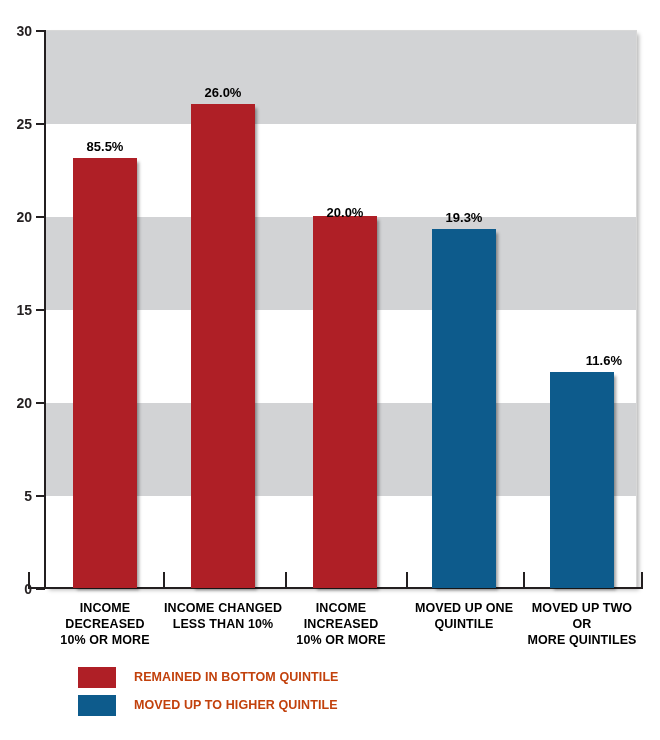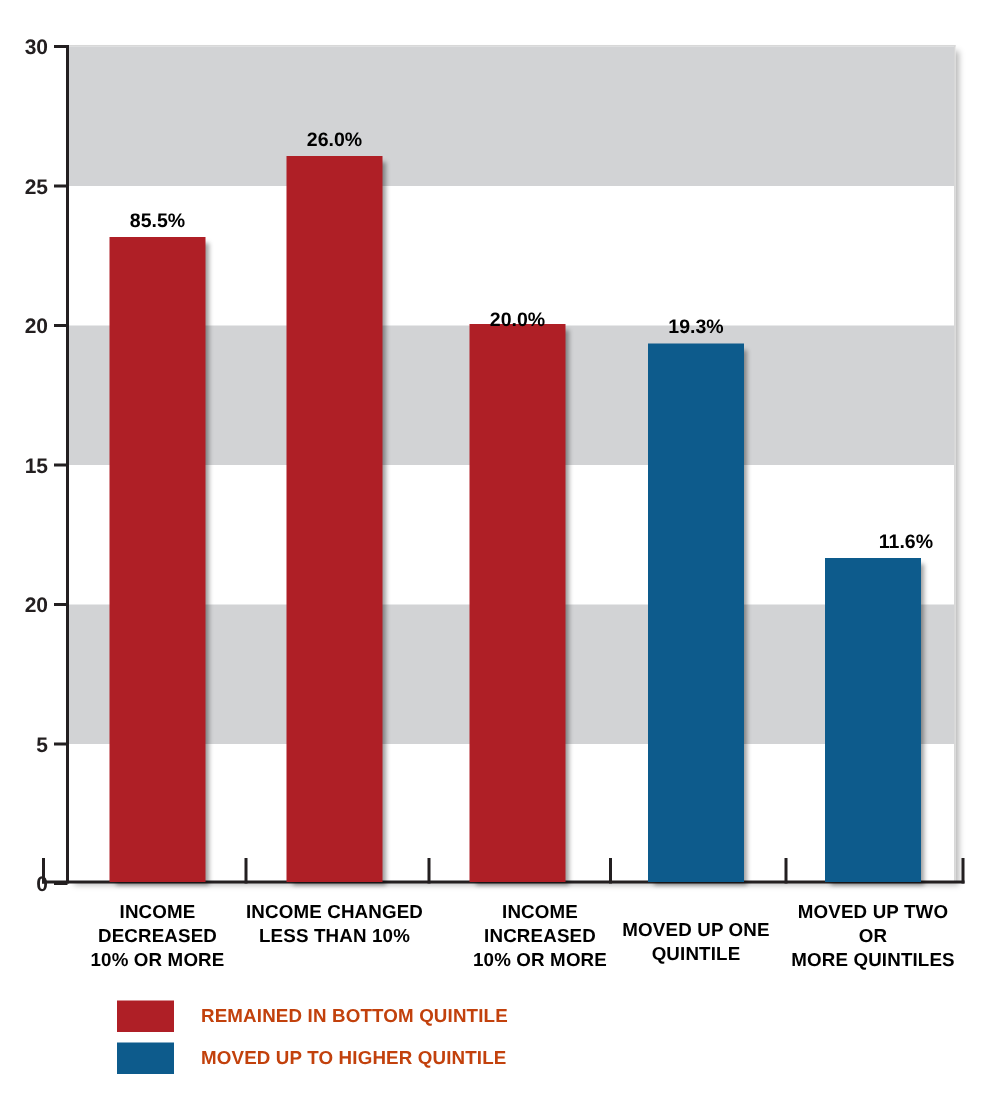--- a/index.html
+++ b/index.html
@@ -203,26 +203,26 @@
   <div class="cat-label" style="left:45px;width:120px;">
     <div>INCOME DECREASED</div>
     <div>10% OR MORE</div>
   </div>
 
   <div class="cat-label" style="left:163px;width:120px;">
     <div>INCOME CHANGED</div>
     <div>LESS THAN 10%</div>
   </div>
 
-  <div class="cat-label" style="left:300px;width:120px;">
+  <div class="cat-label" style="left:281px;width:120px;">
     <div>INCOME INCREASED</div>
     <div>10% OR MORE</div>
   </div>
 
-  <div class="cat-label" style="left:404px;width:120px;margin-top:12px;">
+  <div class="cat-label" style="left:404px;width:120px;">
     <div>MOVED UP ONE</div>
     <div>QUINTILE</div>
   </div>
 
   <div class="cat-label" style="left:522px;width:120px;">
     <div>MOVED UP TWO OR</div>
     <div>MORE QUINTILES</div>
   </div>
 
   <div class="legend">

